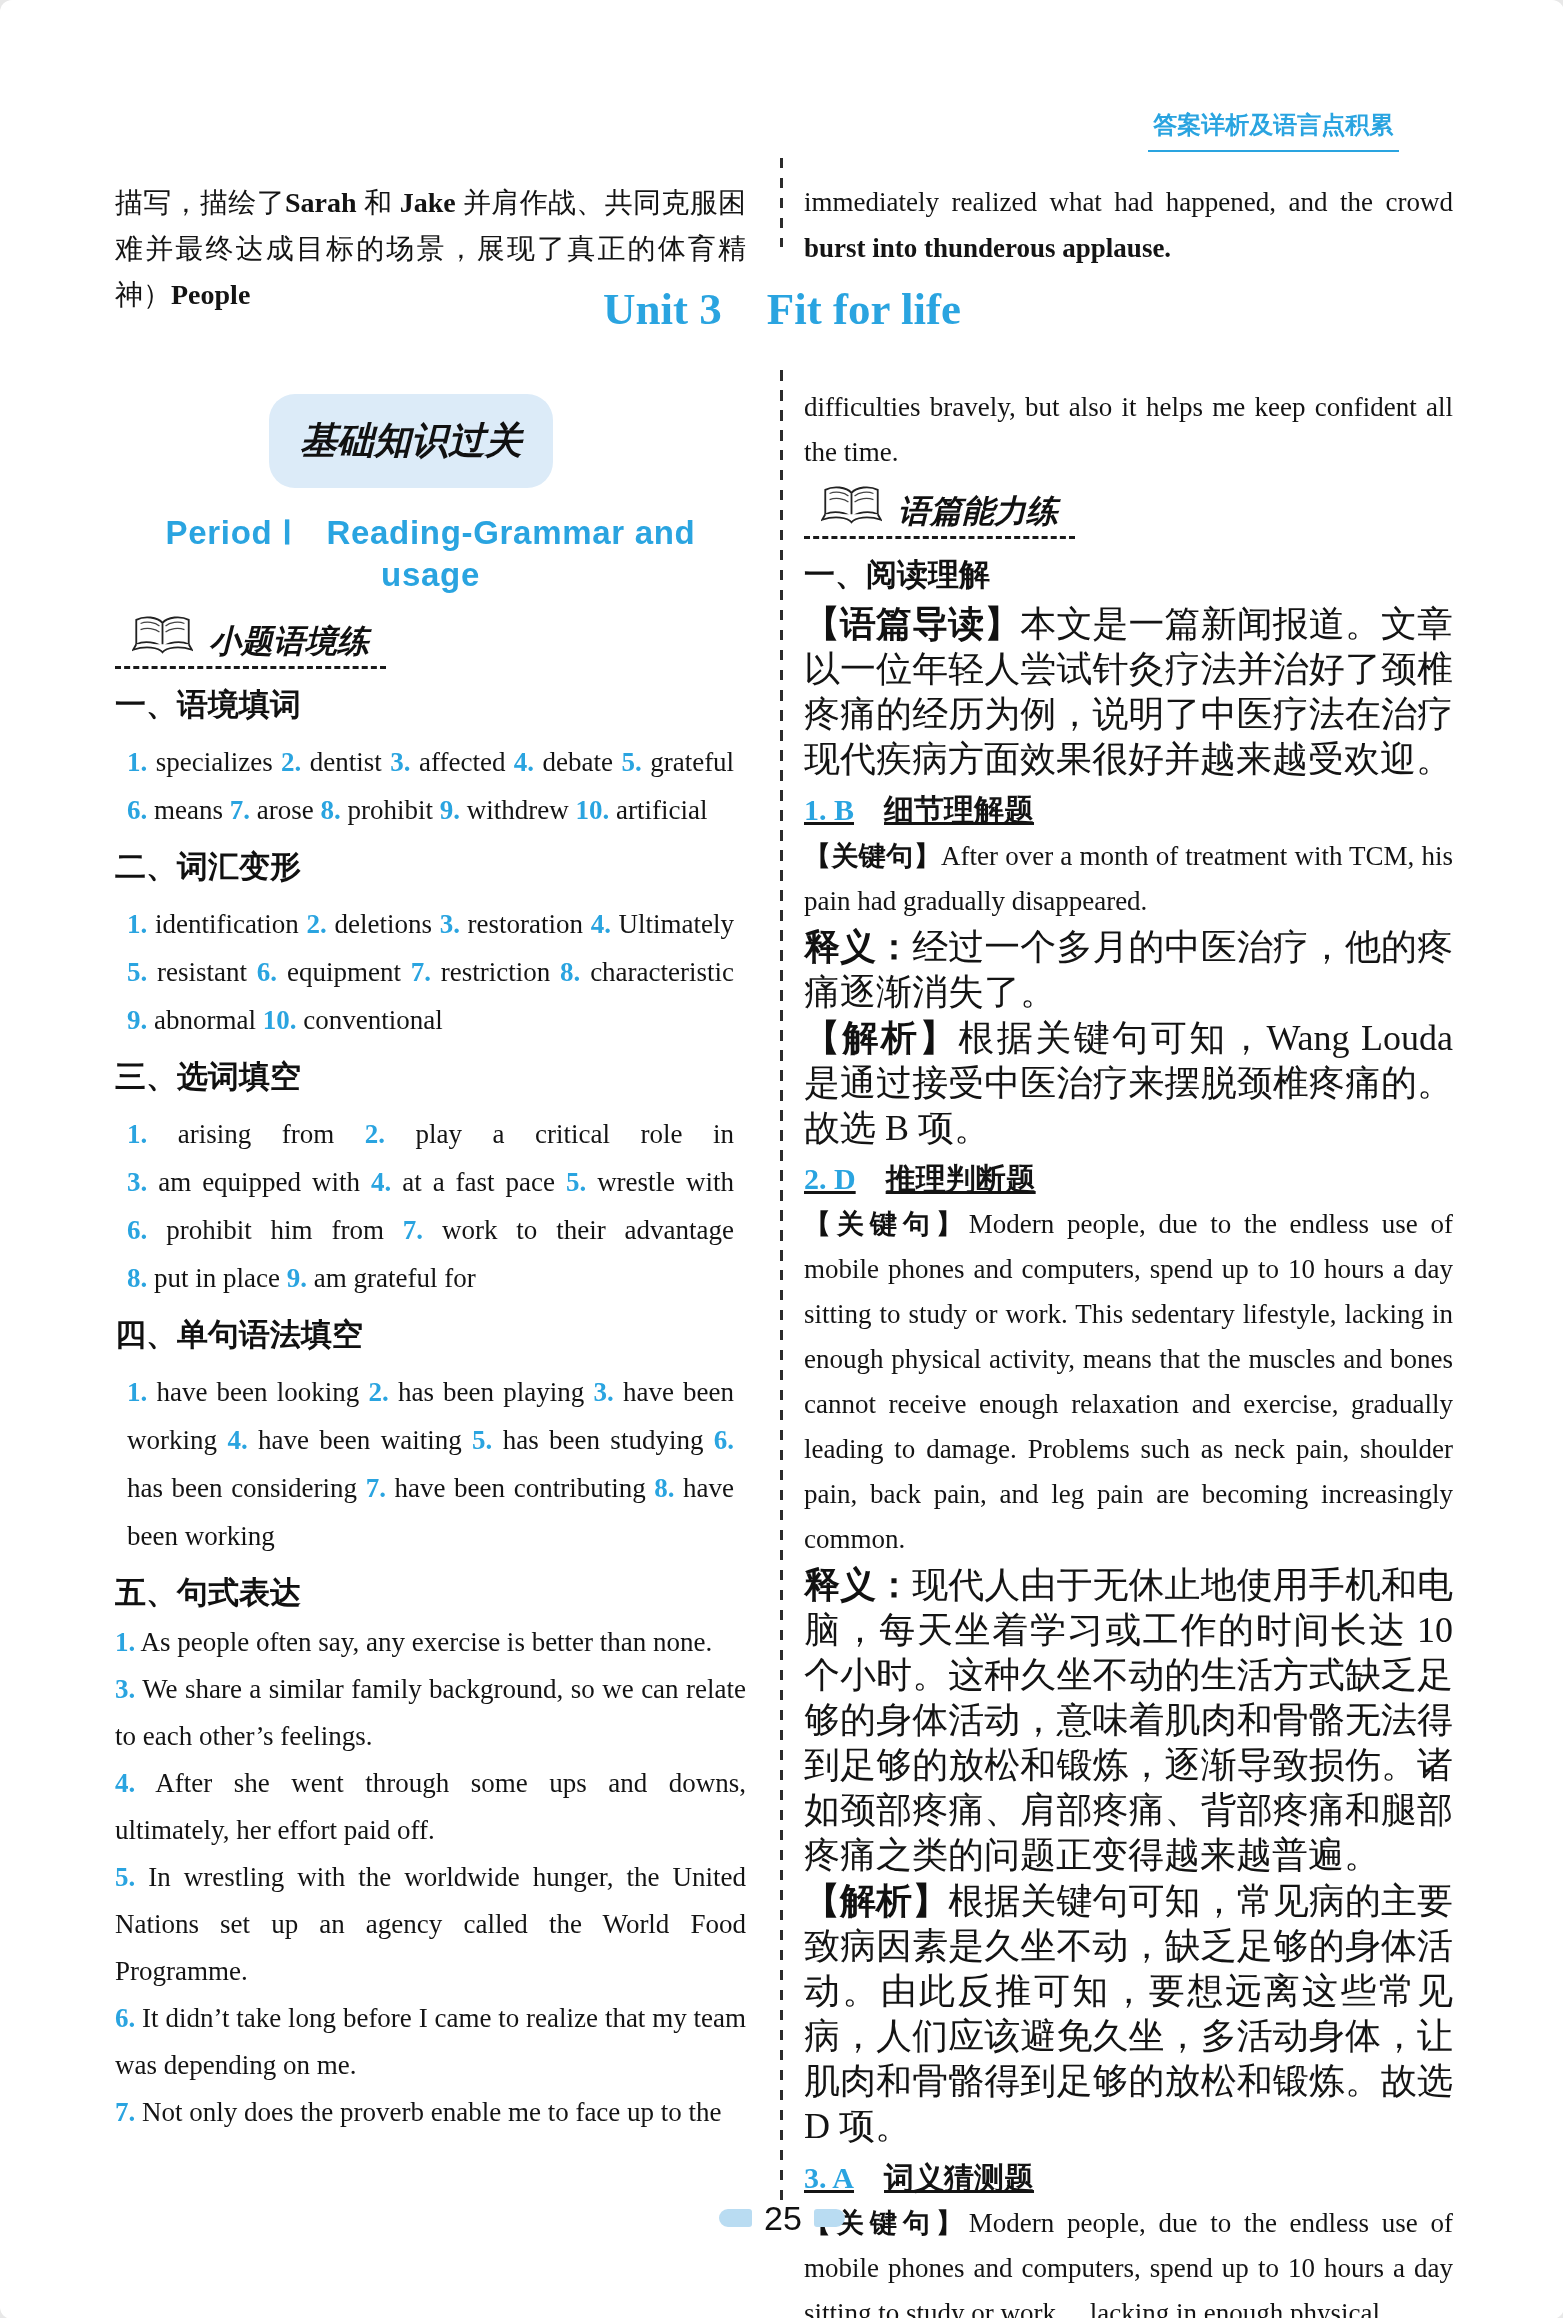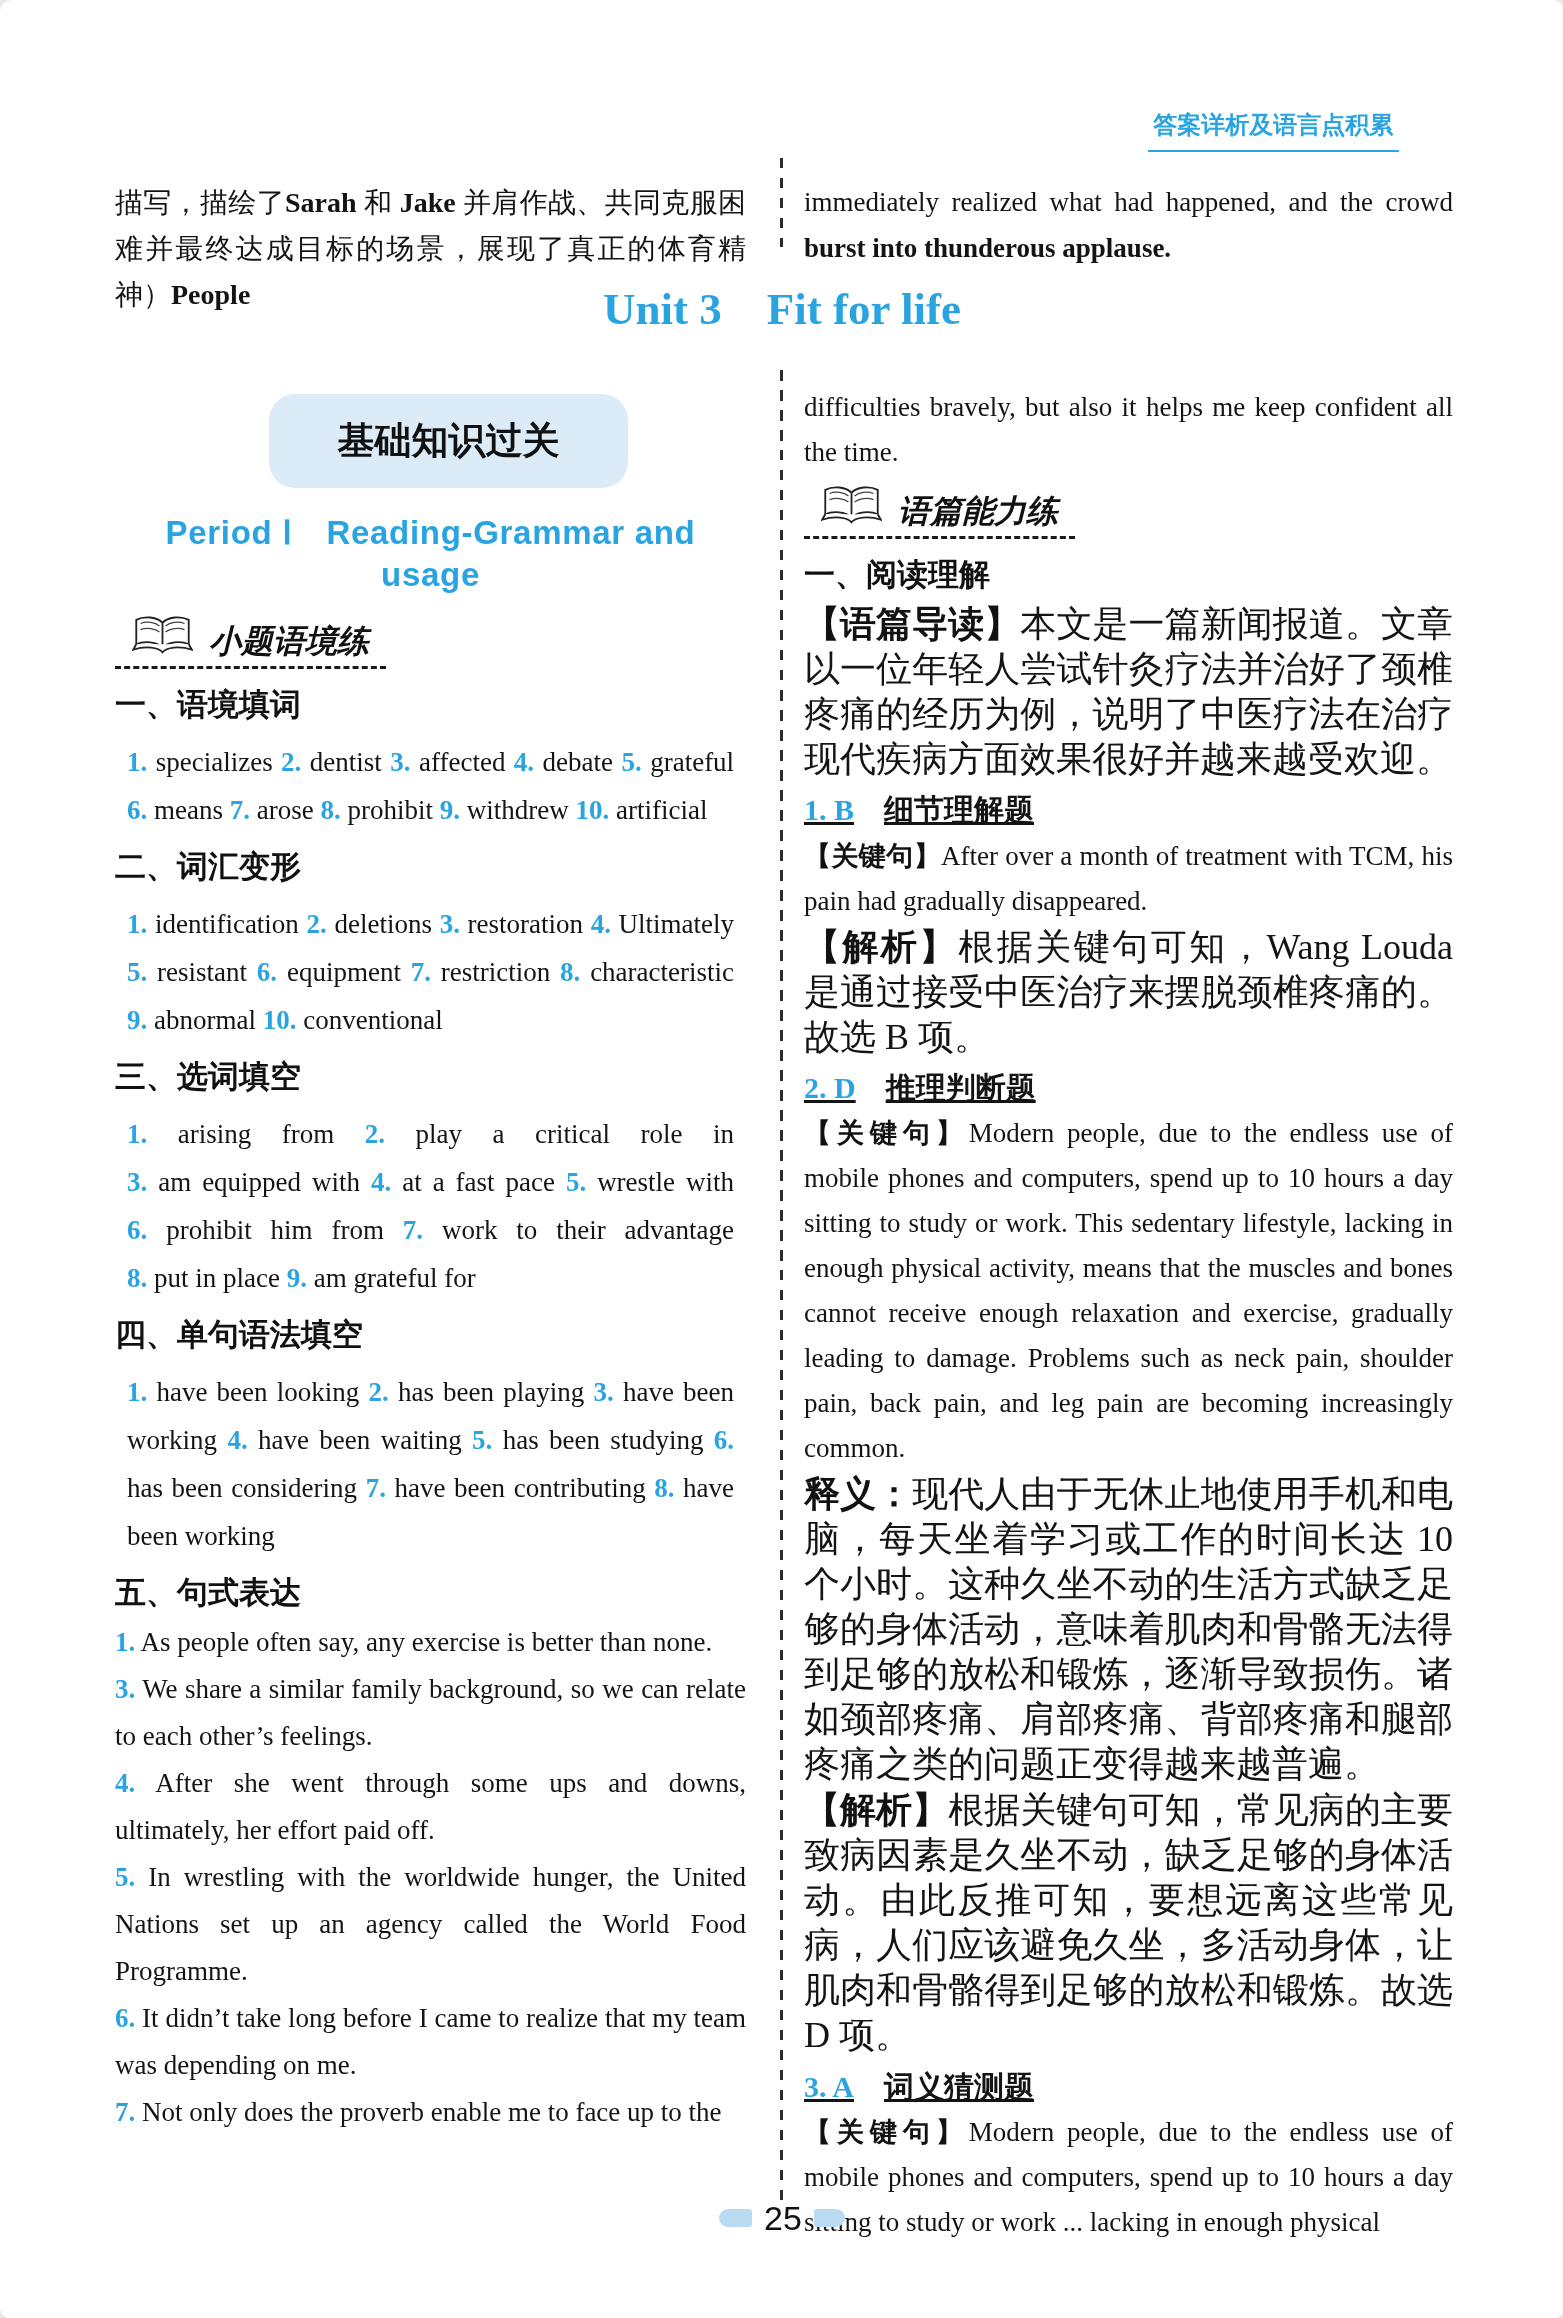--- a/index.html
+++ b/index.html
@@ -16,24 +16,24 @@
            line-height:46px;text-align:justify;}
   .intro-r{position:absolute;left:804px;top:152px;width:649px;font-size:27px;
            line-height:46px;text-align:justify;}
   .b{font-weight:700;}
 
   
   .unit{position:absolute;top:279px;left:0;width:100%;text-align:center;margin:0;
         font-family:"Liberation Serif",serif;font-weight:700;font-size:45px;color:#2aa4e0;}
 
   
-  .badge{position:absolute;left:269px;top:394px;width:359px;height:94px;
+  .badge{position:absolute;left:269px;top:394px;width:284px;height:94px;
          background:#dcebf8;border-radius:26px;display:flex;align-items:center;
          justify-content:center;font-family:"Liberation Serif",serif;
-         font-weight:700;font-size:37px;color:#111;}
+         font-weight:700;font-size:37px;color:#111;font-style:italic;}
 
   
   .divider{position:absolute;left:780px;width:2.6px;
            background:repeating-linear-gradient(to bottom,#2b2b2b 0 10.5px,transparent 10.5px 20px);}
   .div1{top:158px;height:89px;}
   .div2{top:370px;height:1832px;}
 
   
   .col-l{position:absolute;left:115px;top:511px;width:631px;}
   .col-r{position:absolute;left:804px;top:385px;width:649px;}
@@ -159,20 +159,21 @@
     </div>
 
     <h3 class="sec-h" style="margin-top:2.6px">一、阅读理解</h3>
 
     <p class="para chn"><span class="lbl">【语篇导读】</span><span>本文是一篇新闻报道。文章以一位年轻人尝试针灸疗法并治好了颈椎疼痛的经历为例，说明了中医疗法在治疗现代疾病方面效果很好并越来越受欢迎。</span></p>
 
     <div>
         <div class="r-item">
         <p class="item-head"><span class="rnum">1. B</span><span class="rtag">细节理解题</span></p>
         <p class="para"><span class="lbl">【关键句】</span><span>After over a month of treatment with TCM, his pain had gradually disappeared.</span></p>
+        <p class="para chn"><span class="lbl">释义：</span><span>经过一个多月的中医治疗，他的疼痛逐渐消失了。</span></p>
         <p class="para chn"><span class="lbl">【解析】</span><span>根据关键句可知，Wang Louda 是通过接受中医治疗来摆脱颈椎疼痛的。故选 B 项。</span></p>
       </div> 
         <div class="r-item">
         <p class="item-head"><span class="rnum">2. D</span><span class="rtag">推理判断题</span></p>
         <p class="para"><span class="lbl">【关键句】</span><span>Modern people, due to the endless use of mobile phones and computers, spend up to 10 hours a day sitting to study or work. This sedentary lifestyle, lacking in enough physical activity, means that the muscles and bones cannot receive enough relaxation and exercise, gradually leading to damage. Problems such as neck pain, shoulder pain, back pain, and leg pain are becoming increasingly common.</span></p>
         <p class="para chn"><span class="lbl">释义：</span><span>现代人由于无休止地使用手机和电脑，每天坐着学习或工作的时间长达 10 个小时。这种久坐不动的生活方式缺乏足够的身体活动，意味着肌肉和骨骼无法得到足够的放松和锻炼，逐渐导致损伤。诸如颈部疼痛、肩部疼痛、背部疼痛和腿部疼痛之类的问题正变得越来越普遍。</span></p>
         <p class="para chn"><span class="lbl">【解析】</span><span>根据关键句可知，常见病的主要致病因素是久坐不动，缺乏足够的身体活动。由此反推可知，要想远离这些常见病，人们应该避免久坐，多活动身体，让肌肉和骨骼得到足够的放松和锻炼。故选 D 项。</span></p>
       </div> 
         <div class="r-item">
         <p class="item-head"><span class="rnum">3. A</span><span class="rtag">词义猜测题</span></p>

